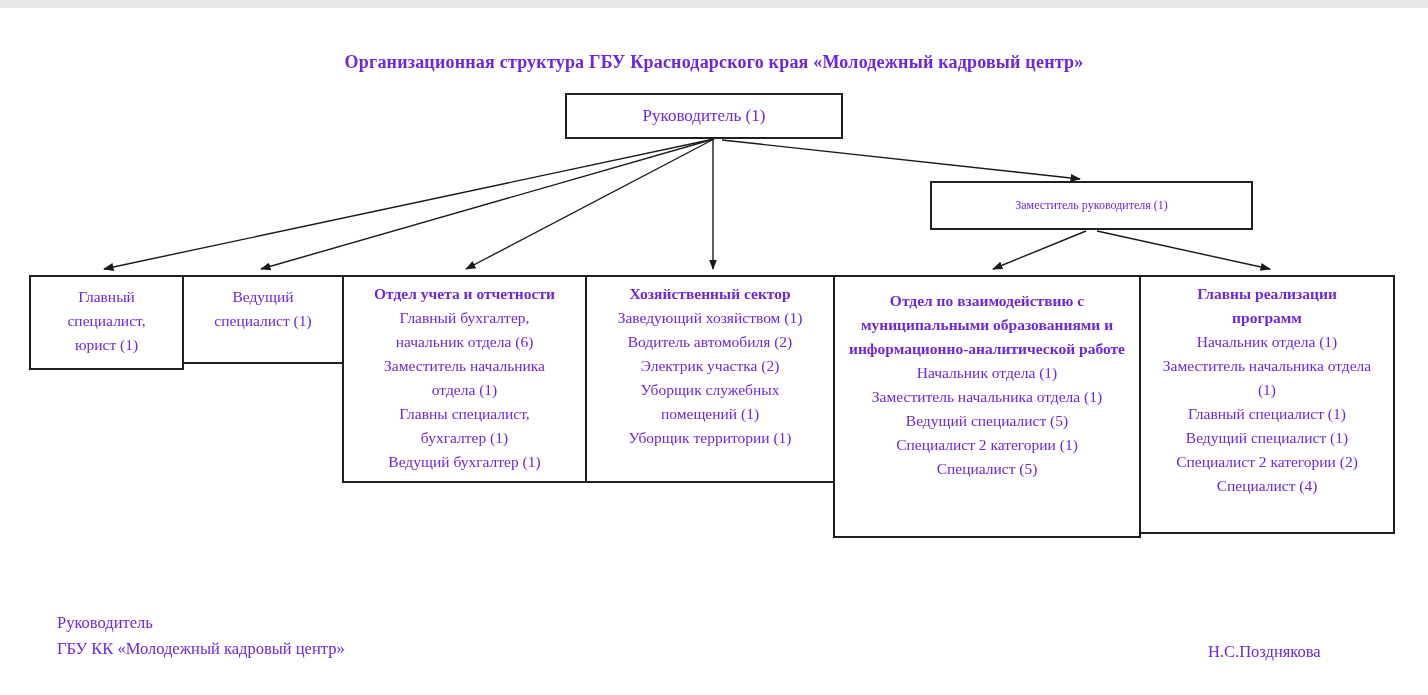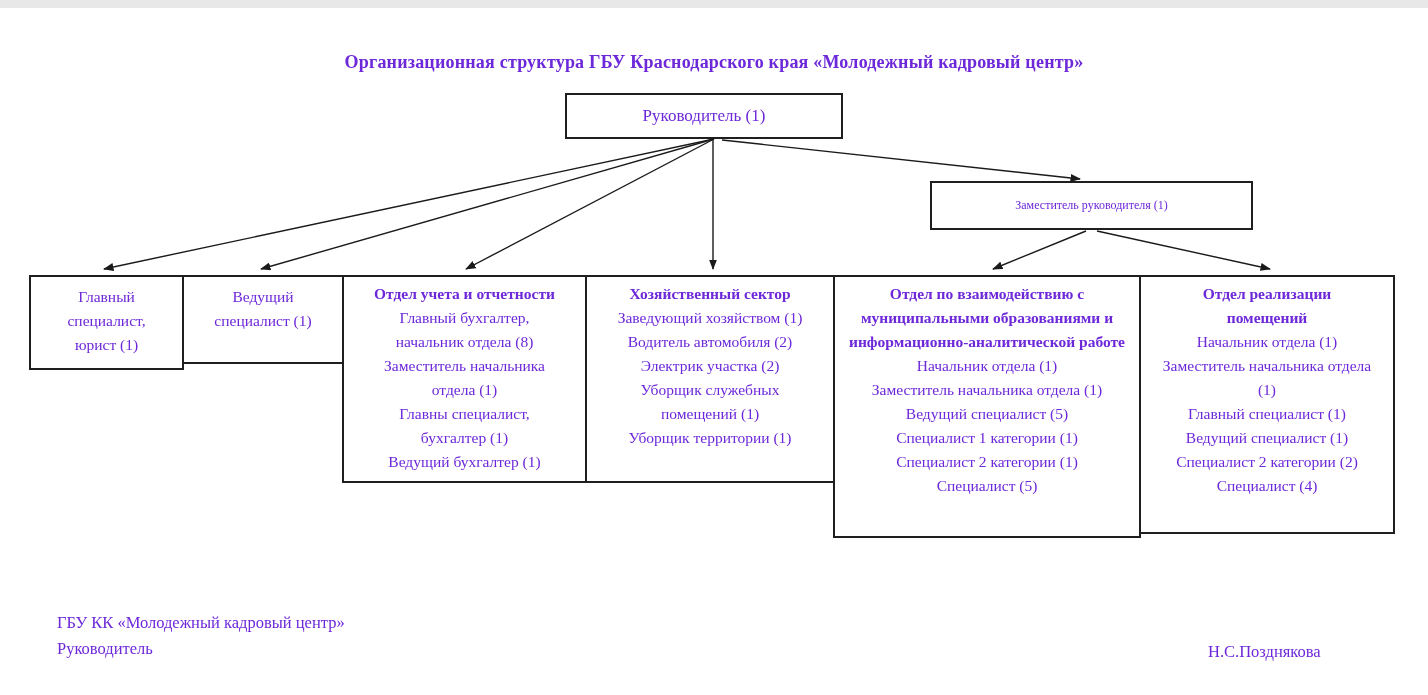--- a/index.html
+++ b/index.html
@@ -19,21 +19,21 @@
   .node-root{left:565px;top:85px;width:278px;height:46px;font-size:17px;}
   .node-deputy{left:930px;top:173px;width:323px;height:49px;font-size:12px;}
   .unit{
     position:absolute;box-sizing:border-box;border:2px solid #1f1f1f;background:#fff;
     top:267px;text-align:center;font-size:15.5px;line-height:24px;z-index:2;
   }
   .unit-1{left:29px;width:155px;height:95px;padding:8px 27px 16px;}
   .unit-2{left:182px;width:162px;height:89px;padding:8px 19px 0;}
   .unit-3{left:342px;width:245px;height:208px;padding:5px 21px 12px;}
   .unit-4{left:585px;width:250px;height:208px;padding:5px 16px 8px;}
-  .unit-5{left:833px;width:308px;height:263px;padding:5px 12px 0;}
+  .unit-5{left:833px;width:308px;height:263px;padding:12px 12px 0;}
   .unit-6{left:1139px;width:256px;height:259px;padding:5px 16px 0;}
   .unit-title{font-weight:bold;}
   .unit-3 .unit-title{margin:0 -10px;}
   .unit-6 .unit-title{max-width:175px;margin:0 auto;}
   .arrows{position:absolute;left:0;top:0;z-index:3;pointer-events:none;}
   .footer-left{
     position:absolute;left:57px;top:602px;font-size:16.5px;line-height:26px;text-align:left;
   }
   .footer-sign{
     position:absolute;left:1208px;top:634px;font-size:16.5px;
@@ -74,55 +74,54 @@
   <div class="unit unit-1">
     <div>Главный специалист, юрист (1)</div>
   </div>
 
   <div class="unit unit-2">
     <div>Ведущий специалист (1)</div>
   </div>
 
   <div class="unit unit-3">
     <div class="unit-title">Отдел  учета и отчетности</div>
-    <div>Главный бухгалтер, начальник отдела (8)</div>
+    <div>Главный бухгалтер, начальник отдела (6)</div>
     <div>Заместитель начальника отдела  (1)</div>
     <div>Главны специалист, бухгалтер (1)</div>
     <div>Ведущий бухгалтер (1)</div>
   </div>
 
   <div class="unit unit-4">
     <div class="unit-title">Хозяйственный сектор</div>
     <div>Заведующий хозяйством (1)</div>
     <div>Водитель автомобиля (2)</div>
     <div>Электрик участка (2)</div>
     <div>Уборщик служебных помещений (1)</div>
     <div>Уборщик территории (1)</div>
   </div>
 
   <div class="unit unit-5">
     <div class="unit-title">Отдел  по взаимодействию с муниципальными образованиями и информационно-аналитической работе</div>
     <div>Начальник отдела (1)</div>
     <div>Заместитель начальника отдела (1)</div>
     <div>Ведущий специалист (5)</div>
-    <div>Специалист 1 категории (1)</div>
     <div>Специалист 2  категории (1)</div>
     <div>Специалист (5)</div>
   </div>
 
   <div class="unit unit-6">
-    <div class="unit-title">Отдел реализации помещений</div>
+    <div class="unit-title">Главны реализации программ</div>
     <div>Начальник отдела (1)</div>
     <div>Заместитель начальника отдела (1)</div>
     <div>Главный специалист (1)</div>
     <div>Ведущий специалист (1)</div>
     <div>Специалист 2 категории (2)</div>
     <div>Специалист (4)</div>
   </div>
 
   <div class="footer-left">
+    <div>Руководитель</div>
     <div>ГБУ КК «Молодежный кадровый центр»</div>
-    <div>Руководитель</div>
   </div>
 
   <div class="footer-sign">Н.С.Позднякова</div>
 
 </div>
 
 </body></html>

